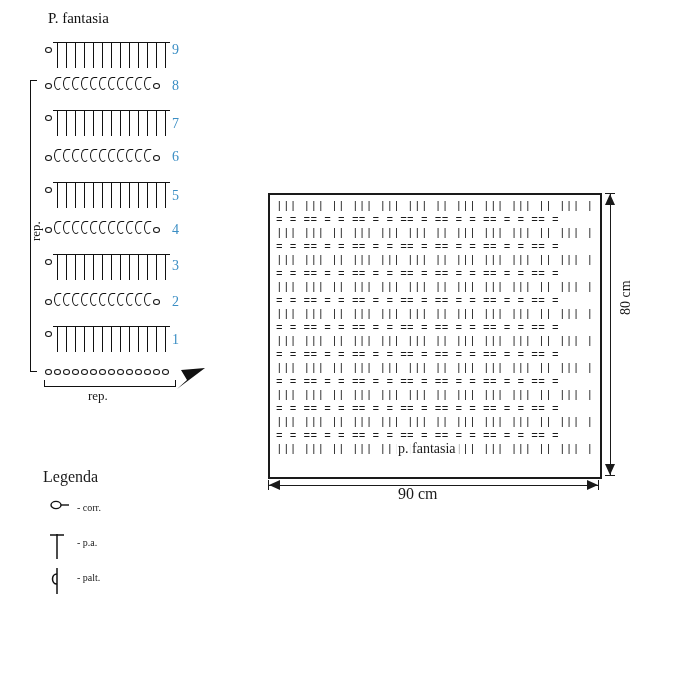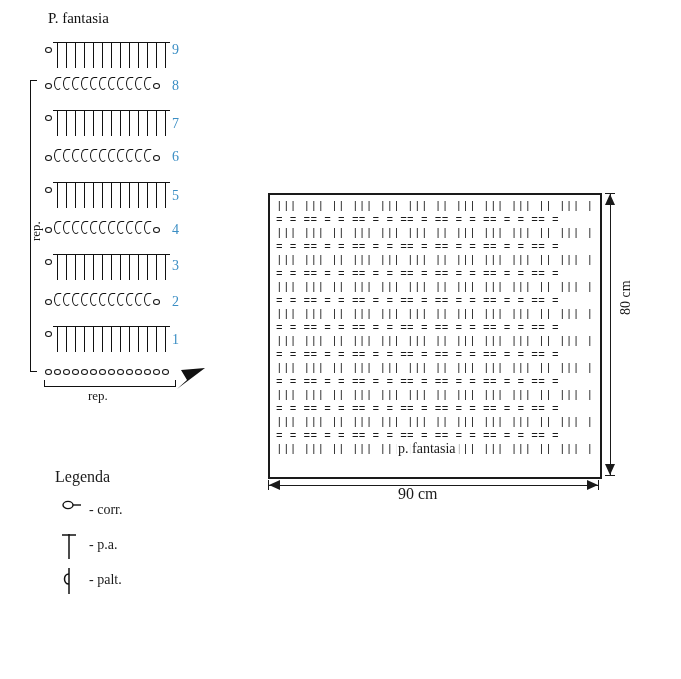--- a/index.html
+++ b/index.html
@@ -136,21 +136,21 @@
   .rep-label-h {
     position: absolute;
     font-size: 13px;
   }
   .start-arrow {
     position: absolute;
   }
 
   
   #legend {
-    left: 55px;
+    left: 43px;
     top: 468px;
     width: 190px;
     font-family: Liberation Serif, serif;
   }
   #legend-title {
     font-size: 16px;
     margin-bottom: 10px;
   }
   .legend-row {
     position: relative;
@@ -160,21 +160,21 @@
     position: absolute;
     left: 6px;
     top: 0;
     width: 22px;
     height: 30px;
   }
   .legend-text {
     position: absolute;
     left: 34px;
     top: 6px;
-    font-size: 14px;
+    font-size: 10px;
     white-space: nowrap;
   }
 
   
   #swatch-wrap {
     left: 258px;
     top: 185px;
     width: 360px;
     height: 320px;
   }

